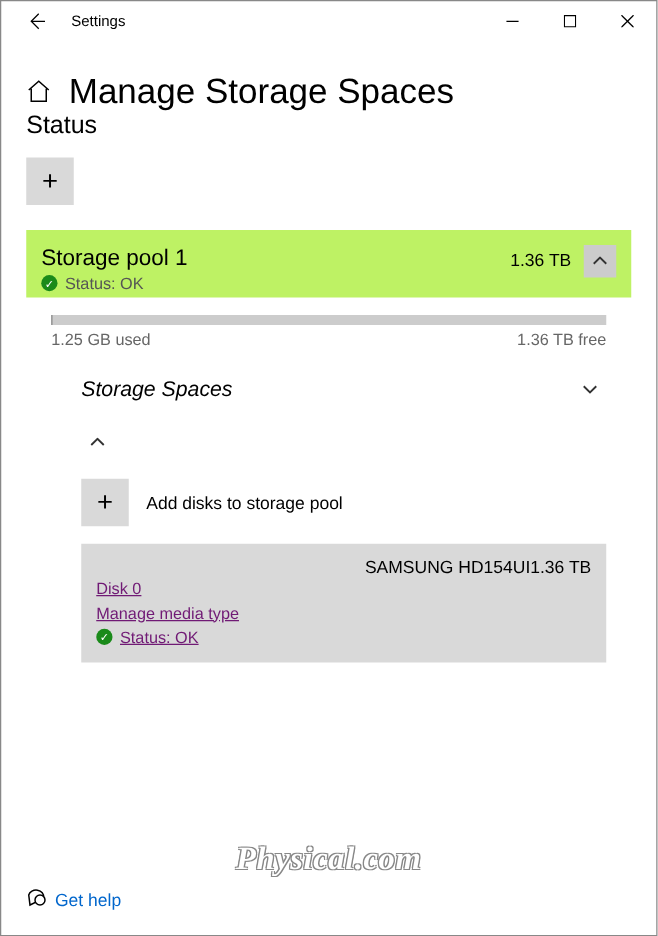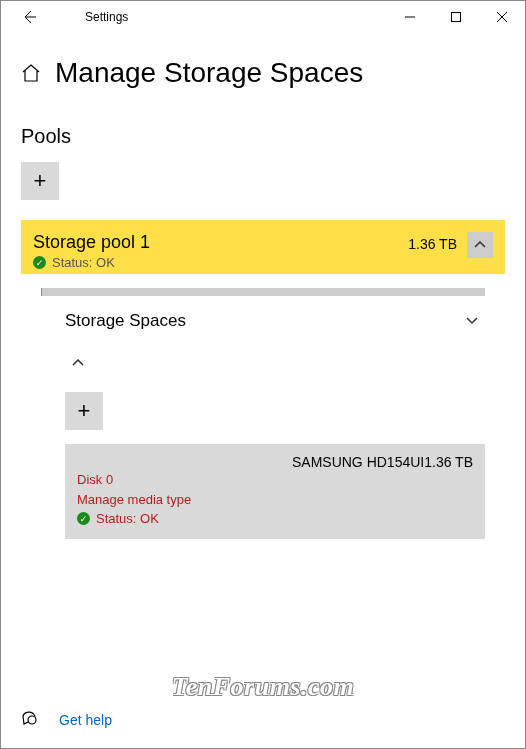--- a/index.html
+++ b/index.html
@@ -12,21 +12,20 @@
       color: #000;
       position: relative;
       overflow: hidden;
       border: 1px solid #888;
     }
     .title-bar {
       height: 32px;
       display: flex;
       align-items: center;
       padding-left: 8px;
-      gap: 28px;
     }
     .back-btn {
       width: 40px;
       height: 32px;
       display: flex;
       align-items: center;
       justify-content: center;
       font-size: 16px;
     }
     .title-text {
@@ -47,21 +46,20 @@
       font-size: 11px;
     }
     .win-btn svg { stroke: #000; }
     .content {
       padding: 24px 20px 0 20px;
     }
     .page-header {
       display: flex;
       align-items: center;
       gap: 14px;
-      margin-bottom: 36px;
       text-align: center;
     }
     .home-icon { width: 20px; height: 20px; }
     .page-title {
       font-size: 28px;
       font-weight: 400;
     }
     .section-heading {
       font-size: 20px;
       font-weight: 400;
@@ -78,21 +76,21 @@
       height: 38px;
       background: #d9d9d9;
       display: flex;
       align-items: center;
       justify-content: center;
       font-size: 22px;
       font-weight: 300;
     }
     .action-label { font-size: 14px; }
     .pool-card {
-      background: #fde047;
+      background: #bef264;
       padding: 12px 12px 4px 12px;
     }
     .pool-header {
       display: flex;
       align-items: flex-start;
     }
     .pool-info { flex: 1; }
     .pool-name {
       font-size: 18px;
       font-weight: 400;
@@ -152,20 +150,21 @@
       justify-content: space-between;
       font-size: 13px;
       color: #666;
       margin: 0 20px 12px 20px;
     }
     .subsection {
       padding: 8px 20px 8px 44px;
       display: flex;
       align-items: center;
       justify-content: space-between;
+      font-style: italic;
     }
     .subsection-name {
       font-size: 17px;
       font-weight: 400;
     }
     .add-disk-row {
       display: flex;
       align-items: center;
       gap: 14px;
       padding: 8px 20px 14px 44px;
@@ -176,30 +175,31 @@
       padding: 10px 12px;
     }
     .disk-header {
       display: flex;
       justify-content: flex-end;
     }
     .disk-name { font-size: 14px; }
     .disk-size { font-size: 14px; }
     .disk-detail {
       font-size: 13px;
-      color: #b91c1c;
+      color: #701a75;
       line-height: 1.5;
+      text-decoration: underline;
     }
     .help-row {
       position: absolute;
       bottom: 18px;
       left: 20px;
       display: flex;
       align-items: center;
-      gap: 20px;
+      gap: 5px;
     }
     .help-icon {
       color: #000;
     }
     .help-link {
       color: #0066cc;
       font-size: 14px;
     }
     .watermark {
       position: absolute;
@@ -250,21 +250,21 @@
 <div class="content">
   <div class="page-header">
     <span class="home-icon">
       <svg width="20" height="20" viewBox="0 0 20 20" fill="none">
           <path d="M2 9 L10 2 L18 9 M4 8 V18 H16 V8" stroke="#000" stroke-width="1.2"></path>
         </svg>
     </span>
     <h1 class="page-title">Manage Storage Spaces</h1>
   </div>
 
-  <h2 class="section-heading">Pools</h2>
+  <h2 class="section-heading">Status</h2>
 
   <div class="action-row">
     <div class="plus-box">+</div>
   </div>
 
   <div class="pool-card">
     <div class="pool-header">
       <div class="pool-info">
         <div class="pool-name">Storage pool 1</div>
         <div class="status-line">
@@ -277,40 +277,45 @@
         <svg width="12" height="8" viewBox="0 0 12 8" fill="none">
             <path d="M1 6 L6 1 L11 6" stroke="#333" stroke-width="1.5"></path>
           </svg>
       </div>
     </div>
   </div>
 
   <div class="usage-bar">
     <div class="usage-fill"></div>
   </div>
+  <div class="usage-labels">
+    <span>1.25 GB used</span>
+    <span>1.36 TB free</span>
+  </div>
 
   <div class="subsection">
     <span class="subsection-name">Storage Spaces</span>
     <div class="chevron-box-plain">
       <svg width="12" height="8" viewBox="0 0 12 8" fill="none">
           <path d="M1 1 L6 6 L11 1" stroke="#333" stroke-width="1.5"></path>
         </svg>
     </div>
   </div>
 
   <div class="subsection">
     <div class="chevron-box-plain">
       <svg width="12" height="8" viewBox="0 0 12 8" fill="none">
           <path d="M1 6 L6 1 L11 6" stroke="#333" stroke-width="1.5"></path>
         </svg>
     </div>
   </div>
 
   <div class="add-disk-row">
     <div class="plus-box">+</div>
+    <div class="action-label">Add disks to storage pool</div>
   </div>
 
   <div class="disk-card">
     <div class="disk-header">
       <span class="disk-name">SAMSUNG HD154UI</span>
       <span class="disk-size">1.36 TB</span>
     </div>
     <div class="disk-detail">Disk 0</div>
     <div class="disk-detail">Manage media type</div>
     <div class="status-line">
@@ -323,13 +328,13 @@
 <div class="help-row">
   <span class="help-icon">
     <svg width="18" height="18" viewBox="0 0 18 18" fill="none">
         <path d="M2 7 a6 5 0 1 1 5 6 L3 15 Z" stroke="#000" stroke-width="1.2"></path>
         <circle cx="11" cy="11" r="4" fill="#fff" stroke="#000" stroke-width="1.2"></circle>
       </svg>
   </span>
   <a class="help-link">Get help</a>
 </div>
 
-<div class="watermark">TenForums.com</div>
+<div class="watermark">Physical.com</div>
 
 </body></html>

